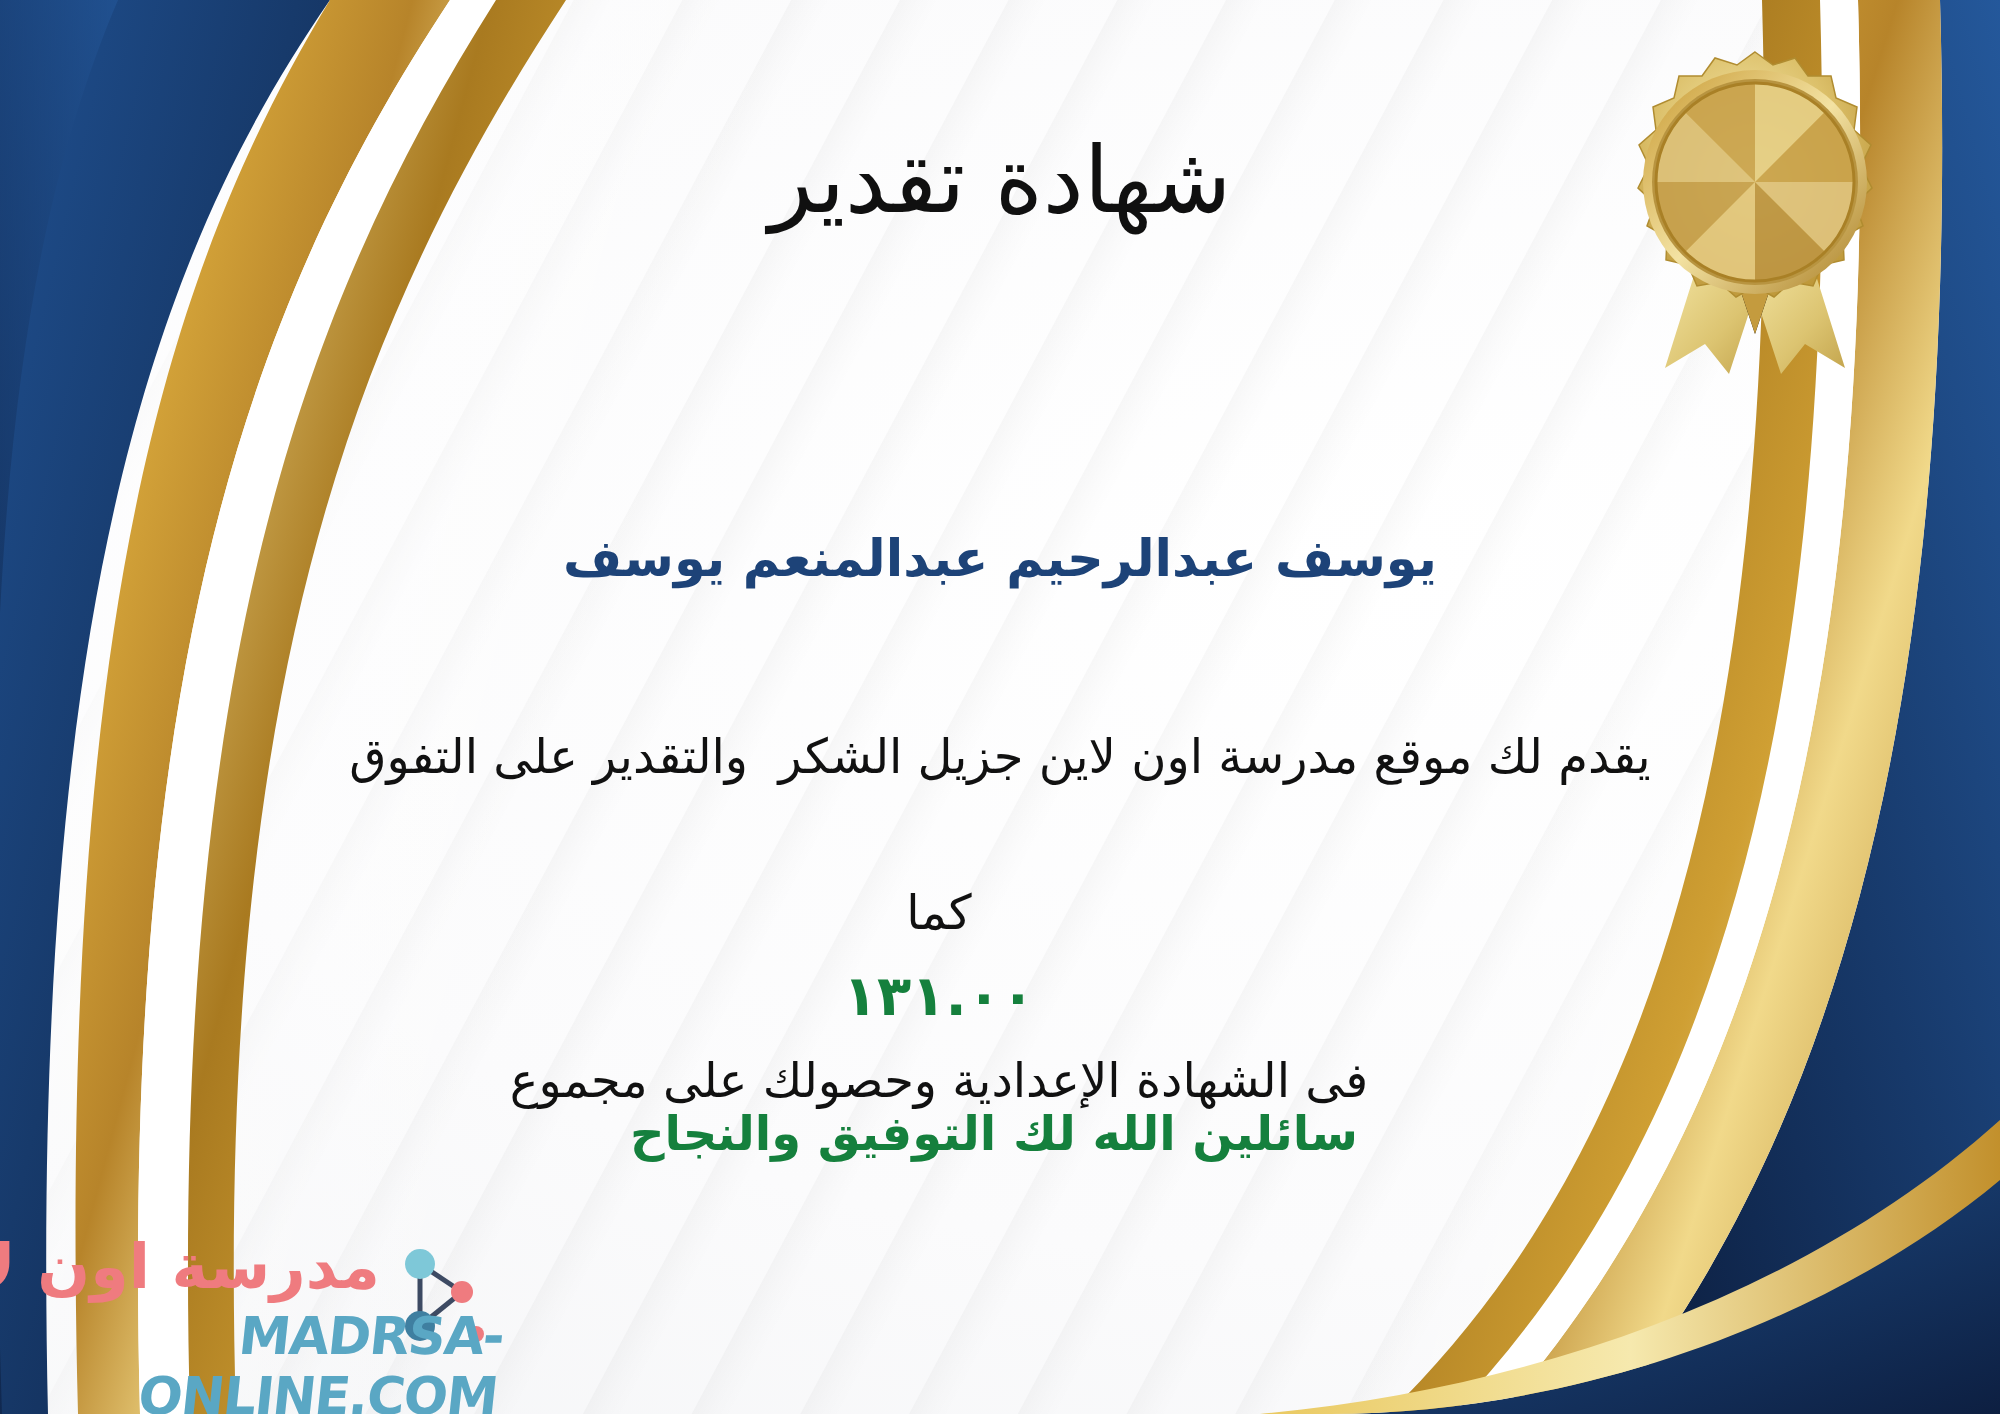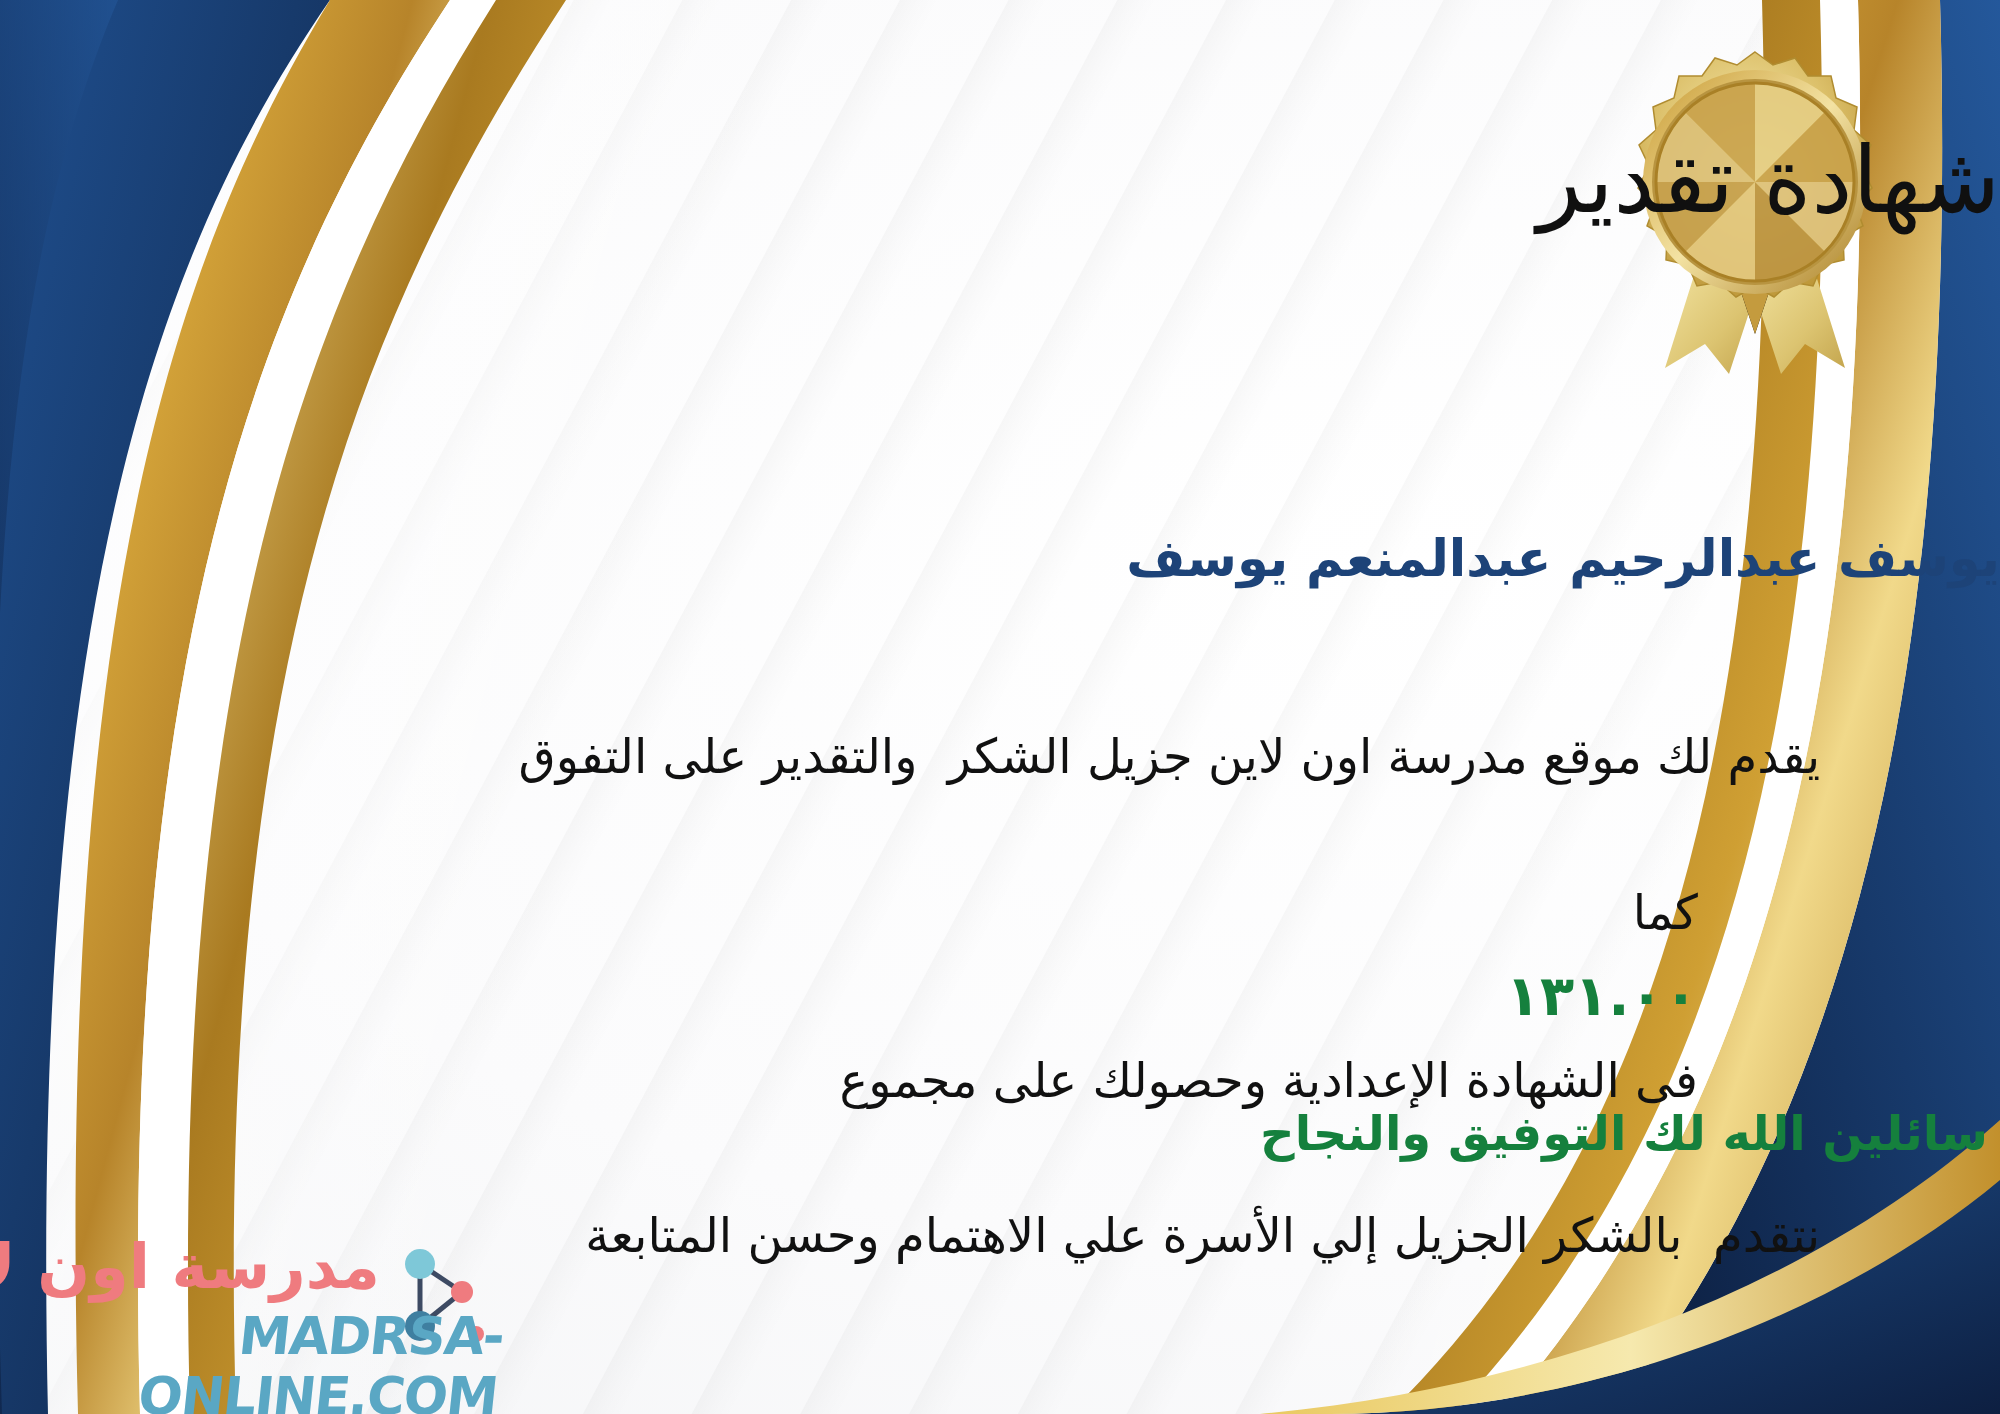--- a/index.html
+++ b/index.html
@@ -57,21 +57,21 @@
     height: 340px;
   }
 
   
   .content {
     position: absolute;
     top: 0;
     left: 0;
     width: 2000px;
     height: 1414px;
-    text-align: right;
+    text-align: center;
     direction: rtl;
   }
   .title {
     position: absolute;
     top: 130px;
     left: 0;
     right: 0;
     font-size: 92px;
     font-weight: 400;
     letter-spacing: 0px;
@@ -286,21 +286,20 @@
 
     <div class="recipient">يوسف عبدالرحيم عبدالمنعم يوسف</div>
 
     <div class="body-block">
       <span class="body-line">يقدم لك موقع مدرسة اون لاين جزيل الشكر  والتقدير على التفوق</span>
       <span class="body-line">
         <span>كما</span>
         <span class="score">١٣١.٠٠</span>
         <span>فى الشهادة الإعدادية وحصولك على مجموع</span>
       </span>
-      <span class="body-line">نتقدم  بالشكر الجزيل إلي الأسرة علي الاهتمام وحسن المتابعة</span>
     </div>
 
     <div class="closing">سائلين الله لك التوفيق  والنجاح</div>
   </div>
 
   <div class="logo">
     <svg class="logo-mark" viewBox="0 0 110 120">
       <line x1="30" y1="30" x2="72" y2="58" stroke="#3d4a63" stroke-width="5"></line>
       <line x1="72" y1="58" x2="30" y2="92" stroke="#3d4a63" stroke-width="5"></line>
       <line x1="30" y1="30" x2="30" y2="92" stroke="#3d4a63" stroke-width="5"></line>

